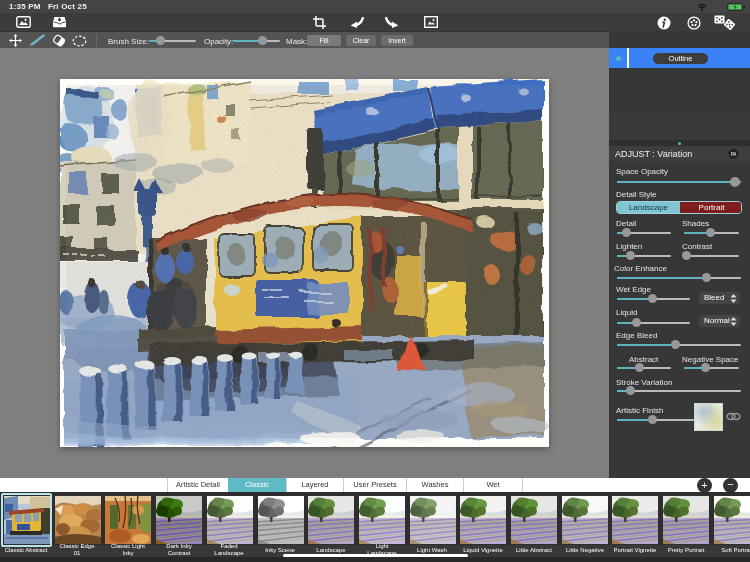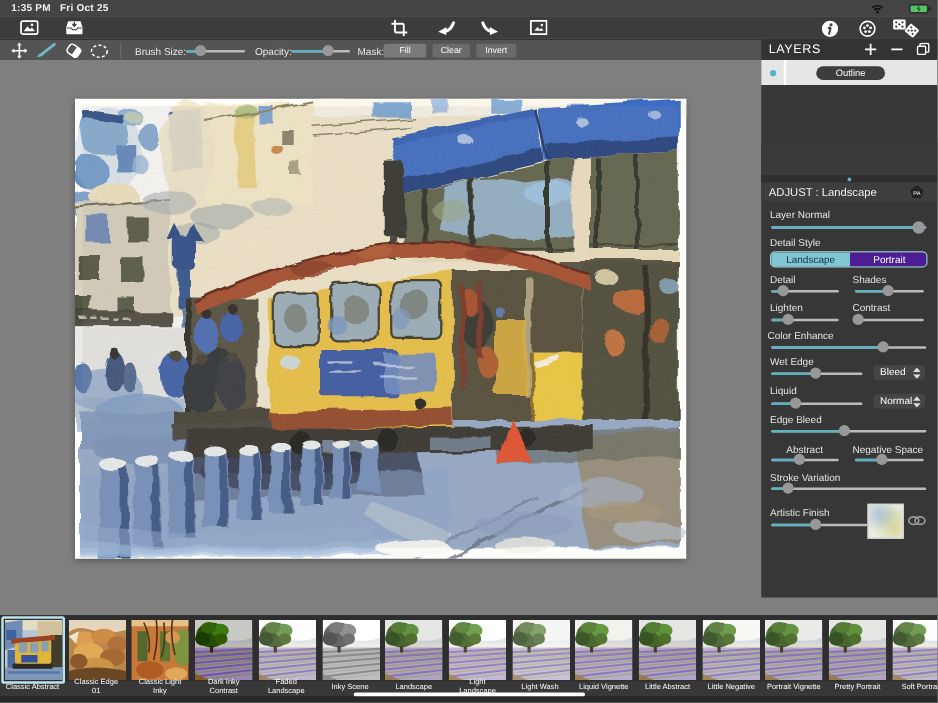--- a/index.html
+++ b/index.html
@@ -18,21 +18,21 @@
 .mbtn { position:absolute; top:3px; height:11px; border-radius:2px; background:#6b6b6b; color:#fff;
   font-size:7px; text-align:center; line-height:11px; }
 
 .track { position:absolute; height:2px; border-radius:1px; background:#b9bcbc; }
 .track .fill { position:absolute; left:0; top:0; height:2px; border-radius:1px; background:#5fb2c1; }
 .knob { position:absolute; width:9px; height:9px; border-radius:50%; background:#97989a; }
 
 #rpanel { left:609px; top:31px; width:141px; height:447px; background:#373737; }
 #layhdr { position:absolute; left:0; top:0; width:141px; height:16px; background:#333; }
 #layhdr .t { position:absolute; left:6px; top:3px; color:#fff; font-size:10px; letter-spacing:.5px; }
-.lrow { position:absolute; left:0; width:141px; height:20px; background:#e5e5e5; }
+.lrow { position:absolute; left:0; width:141px; height:20px; background:#3b82f6; }
 .lrow .sep { position:absolute; left:18px; top:0; width:1.5px; height:20px; background:#fff; }
 .pill { position:absolute; left:44px; top:5px; width:55px; height:11px; background:#3d3d3d; border-radius:6px;
   color:#fff; font-size:7.5px; text-align:center; line-height:11px; }
 .dot { position:absolute; left:7px; top:7.5px; width:5px; height:5px; border-radius:50%; background:#54b6c9; }
 #adjhdr { position:absolute; left:0; top:115px; width:141px; height:15px; background:#3e3e3e; }
 #adjhdr .t { position:absolute; left:6px; top:3px; color:#f2f2f2; font-size:9px; }
 .alabel { position:absolute; color:#e4e4e4; font-size:8px; }
 .dd { position:absolute; width:41px; height:12px; background:#454545; border-radius:3px; color:#fff;
   font-size:8px; line-height:12px; padding-left:5px; }
 
@@ -404,58 +404,47 @@
       <path d="M64,418 C120,428 200,430 300,420 L300,442 L64,444 Z" fill="#93aed4" opacity=".5"></path>
       <path d="M64,432 C140,440 240,438 320,430 L320,444 L64,446 Z" fill="#a2bada" opacity=".6"></path>
       <ellipse cx="330" cy="438" rx="30" ry="7" fill="#f8f8f4"></ellipse>
       <ellipse cx="420" cy="436" rx="25" ry="6" fill="#f4f2ea" opacity=".8"></ellipse>
     </g>
     <rect x="66" y="85" width="477" height="353" fill="#fff" filter="url(#grain)"></rect>
   </svg>
   </div>
 
   <div id="rpanel" class="abs">
-    <div id="layhdr">
-      <span class="t">LAYERS</span>
-      <svg class="abs" style="left:82px;top:3px" width="55" height="11" viewBox="0 0 55 11">
-        <path d="M5.5 1 V10 M1 5.5 H10" stroke="#fff" stroke-width="1.4"></path>
-        <path d="M22 5.5 H31" stroke="#fff" stroke-width="1.4"></path>
-        <g stroke="#fff" fill="none" stroke-width="1.1">
-          <rect x="43" y="3" width="6.5" height="6.5" rx="1"></rect>
-          <path d="M45 3 V1.5 A0.7 0.7 0 0 1 45.7 0.8 H51.3 A0.7 0.7 0 0 1 52 1.5 V7 A0.7 0.7 0 0 1 51.3 7.7 H49.5"></path>
-        </g>
-      </svg>
-    </div>
     <div class="lrow" style="top:17px">
         <div class="sep"></div>
         <div class="dot"></div>
         <div class="pill">Outline</div>
       </div>
     <div class="abs" style="left:0;top:83px;width:141px;height:26px;background:#3a3a3a"></div>
     <div class="abs" style="left:0;top:109px;width:141px;height:6px;background:#2f2f2f">
       <div style="position:absolute;left:69px;top:2px;width:3px;height:3px;border-radius:50%;background:#54b6c9"></div>
     </div>
     <div id="adjhdr">
-      <span class="t">ADJUST : Landscape</span>
+      <span class="t">ADJUST : Variation</span>
       <svg class="abs" style="left:118px;top:1px" width="13" height="13" viewBox="0 0 13 13">
         <path d="M6.5 0.5 L12.5 5 L10.2 12 H2.8 L0.5 5 Z" fill="#222" stroke="#555" stroke-width="0.5"></path>
         <text x="6.5" y="9" font-size="4.5" text-anchor="middle" fill="#fff">PA</text>
       </svg>
     </div>
 
-    <span class="alabel" style="left:7px;top:136px">Layer Normal</span>
+    <span class="alabel" style="left:7px;top:136px">Space Opacity</span>
     <div class="track" style="left:8px;top:150px;width:124px">
         <div class="fill" style="width:118px"></div>
       </div>
     <div class="knob" style="left:121px;top:146px;width:10px;height:10px"></div>
 
     <span class="alabel" style="left:7px;top:159px">Detail Style</span>
     <div class="abs" style="left:7px;top:170px;width:126px;height:13px;border:1px solid #9fd3db;border-radius:4px;overflow:hidden">
       <div style="position:absolute;left:0;top:0;width:63px;height:13px;background:#7fc5d2;color:#16323c;font-size:8px;text-align:center;line-height:12px">Landscape</div>
-      <div style="position:absolute;left:63px;top:0;width:63px;height:13px;background:#4c1d95;color:#fff;font-size:8px;text-align:center;line-height:12px">Portrait</div>
+      <div style="position:absolute;left:63px;top:0;width:63px;height:13px;background:#7f1d1d;color:#fff;font-size:8px;text-align:center;line-height:12px">Portrait</div>
     </div>
 
     <span class="alabel" style="left:7px;top:188px">Detail</span>
     <span class="alabel" style="left:73px;top:188px">Shades</span>
     <div class="track" style="left:8px;top:201px;width:54px">
         <div class="fill" style="width:10px"></div>
       </div>
     <div class="knob" style="left:13px;top:197px"></div>
     <div class="track" style="left:75px;top:201px;width:55px">
         <div class="fill" style="width:27px"></div>
@@ -530,20 +519,31 @@
       radial-gradient(circle at 75% 70%, rgba(210,200,120,.6), transparent 60%),
       radial-gradient(circle at 60% 30%, rgba(190,210,170,.5), transparent 55%),#e9ecdf"></div>
     <svg class="abs" style="left:117px;top:381px" width="15" height="9" viewBox="0 0 15 9">
       <g fill="none" stroke="#9a9a9a" stroke-width="1.3">
         <ellipse cx="5" cy="4.5" rx="4" ry="3"></ellipse>
         <ellipse cx="10" cy="4.5" rx="4" ry="3"></ellipse>
       </g>
     </svg>
   </div>
 
+  <div id="tabbar" class="abs">
+    <div class="tab" style="left:167px;width:61px">Artistic Detail</div>
+    <div class="tab" style="left:228px;width:58px;background:#5fbac6;color:#fff;border-left:none">Classic</div>
+    <div class="tab" style="left:286px;width:57px">Layered</div>
+    <div class="tab" style="left:343px;width:63px">User Presets</div>
+    <div class="tab" style="left:406px;width:57px">Washes</div>
+    <div class="tab" style="left:463px;width:59px">Wet</div>
+    <div class="tab" style="left:522px;width:0"></div>
+    <div class="abs" style="left:697px;top:0px;width:15px;height:15px;border-radius:50%;background:#333;color:#fff;font-size:11px;text-align:center;line-height:14px">+</div>
+    <div class="abs" style="left:723px;top:0px;width:15px;height:15px;border-radius:50%;background:#333;color:#fff;font-size:11px;text-align:center;line-height:13px">−</div>
+  </div>
 
   <div id="filmstrip" class="abs">
     <div class="abs" style="left:0;top:53px;width:750px;height:12px;background:#383838"></div>
     <div class="abs" style="left:0;top:65px;width:750px;height:5px;background:#282828"></div>
     <div class="abs" style="left:1px;top:1px;width:51px;height:54px;border:2px solid #b9e4ec;border-radius:2px"></div>
     <div class="thumb" style="left:4px">
       <svg width="46" height="48" viewBox="0 0 46 48">
         <rect width="46" height="48" fill="#b8c6d6"></rect>
         <rect width="46" height="8" fill="#e4ddc6"></rect>
         <rect x="26" y="1" width="20" height="14" fill="#d0c19c"></rect>

